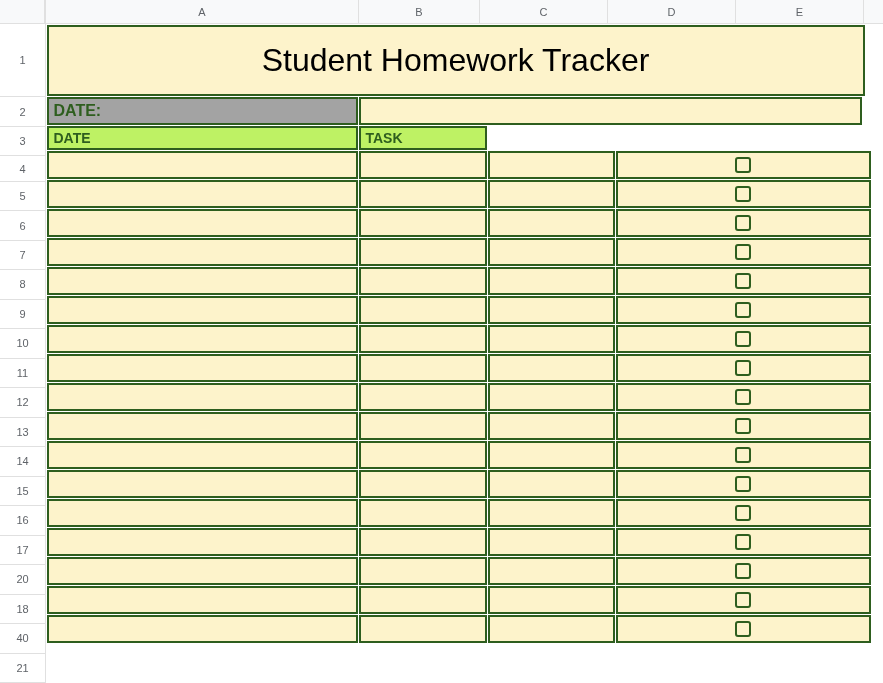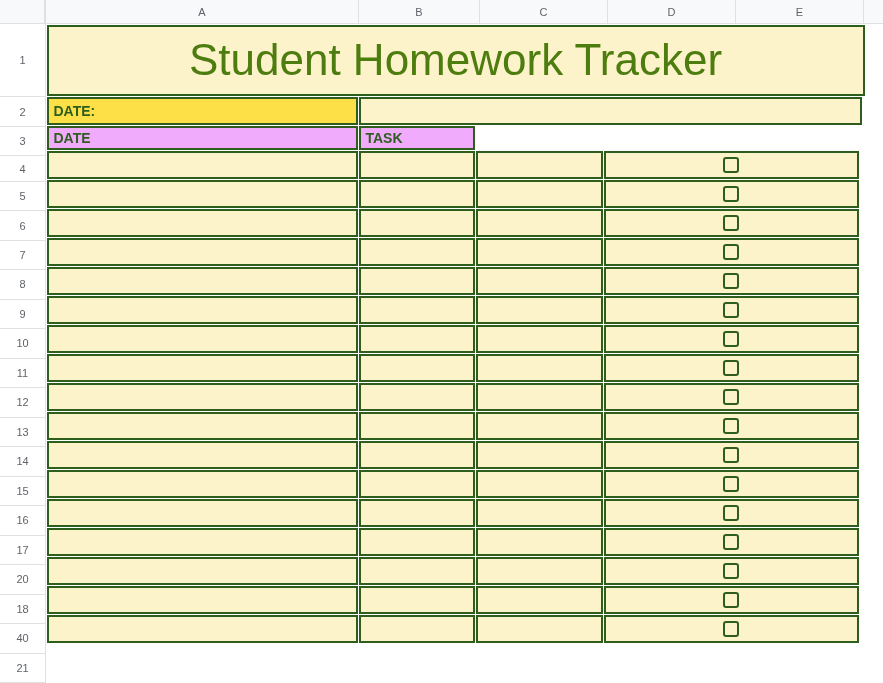--- a/index.html
+++ b/index.html
@@ -72,58 +72,58 @@
       margin: 0.5px;
     }
     .title-row {
       height: 72px;
     }
     .title-cell {
       width: 818px;
       display: flex;
       align-items: center;
       justify-content: center;
-      font-size: 44px;
+      font-size: 32px;
       font-weight: 500;
-      color: #4d7c0f;
+      color: #000000;
       font-family: "Trebuchet MS", Arial, sans-serif;
     }
     .label-row {
       height: 29px;
     }
     .label-cell {
       width: 311px;
-      background: #fde047;
+      background: #a3a3a3;
+      display: flex;
+      align-items: center;
+      padding-left: 5px;
+      font-size: 16px;
+      font-weight: bold;
+      color: #2e5e1e;
+    }
+    .label-value-cell {
+      width: 503px;
+    }
+    .header-row {
+      height: 25px;
+    }
+    .hdr-cell {
+      background: #bef264;
       display: flex;
       align-items: center;
       padding-left: 5px;
       font-size: 14px;
       font-weight: bold;
       color: #2e5e1e;
     }
-    .label-value-cell {
-      width: 503px;
-    }
-    .header-row {
-      height: 25px;
-    }
-    .hdr-cell {
-      background: #f0abfc;
-      display: flex;
-      align-items: center;
-      padding-left: 5px;
-      font-size: 14px;
-      font-weight: bold;
-      color: #2e5e1e;
-    }
     .data-row {
       height: 29px;
     }
     .col-a { width: 311px; }
-    .col-b { width: 116px; }
+    .col-b { width: 128px; }
     .col-c { width: 127px; }
     .col-d { width: 127px; }
     .col-e { width: 127px; }
     .status-col {
       width: 255px;
     }
     .status-cell {
       display: flex;
       align-items: center;
       justify-content: center;

